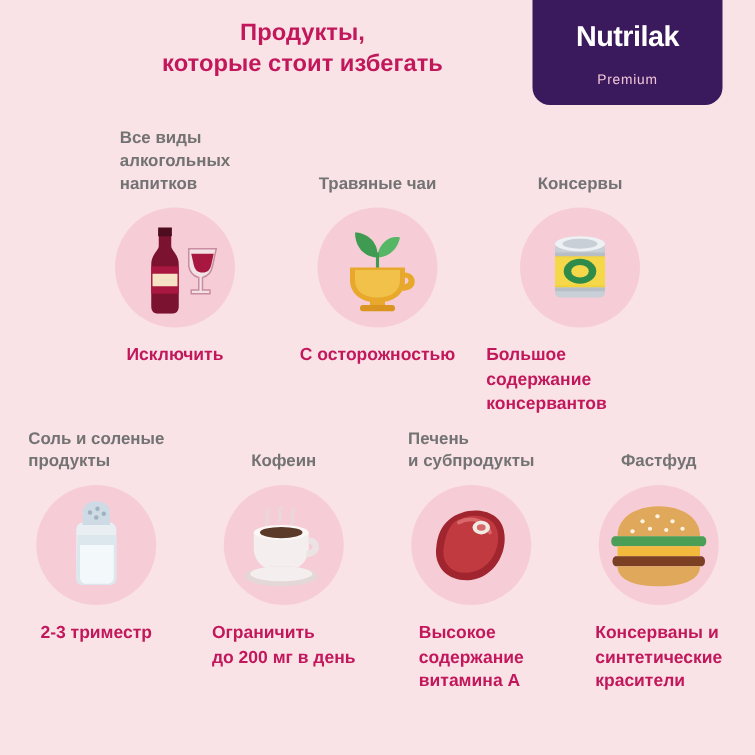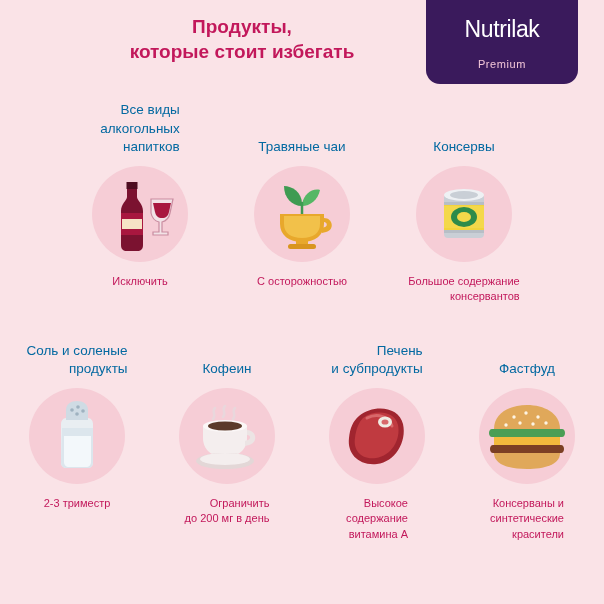--- a/index.html
+++ b/index.html
@@ -34,21 +34,21 @@
     display: flex;
     flex-direction: column;
     align-items: center;
     justify-content: center;
     box-sizing: border-box;
     padding-top: 4px;
   }
   .brand-name {
     color: #ffffff;
     font-size: 23px;
-    font-weight: normal;
+    font-weight: bold;
     letter-spacing: -0.4px;
     line-height: 1;
   }
   .brand-sub {
     color: #f2c6d8;
     font-size: 11px;
     margin-top: 17px;
     letter-spacing: 0.6px;
   }
 
@@ -80,24 +80,24 @@
 
   .cell {
     width: 150px;
     display: flex;
     flex-direction: column;
     align-items: center;
   }
   .cell-3 { width: 162px; }
 
   .heading {
-    color: #0369a1;
+    color: #737373;
     font-size: 13.5px;
-    font-weight: normal;
-    text-align: right;
+    font-weight: bold;
+    text-align: left;
     line-height: 1.35;
     min-height: 56px;
     display: flex;
     align-items: flex-end;
     justify-content: center;
     padding: 0 4px;
     box-sizing: border-box;
   }
   .row-2 .heading { min-height: 40px; }
 
@@ -108,23 +108,23 @@
     background: #f6cdd6;
     margin-top: 10px;
     display: flex;
     align-items: center;
     justify-content: center;
     position: relative;
   }
 
   .caption {
     color: #c2185b;
-    font-size: 11px;
-    font-weight: normal;
-    text-align: right;
+    font-size: 14px;
+    font-weight: bold;
+    text-align: left;
     line-height: 1.4;
     margin-top: 12px;
     padding: 0 6px;
     box-sizing: border-box;
   }
 
   svg { display: block; }
 </style>
 </head>
 <body>

